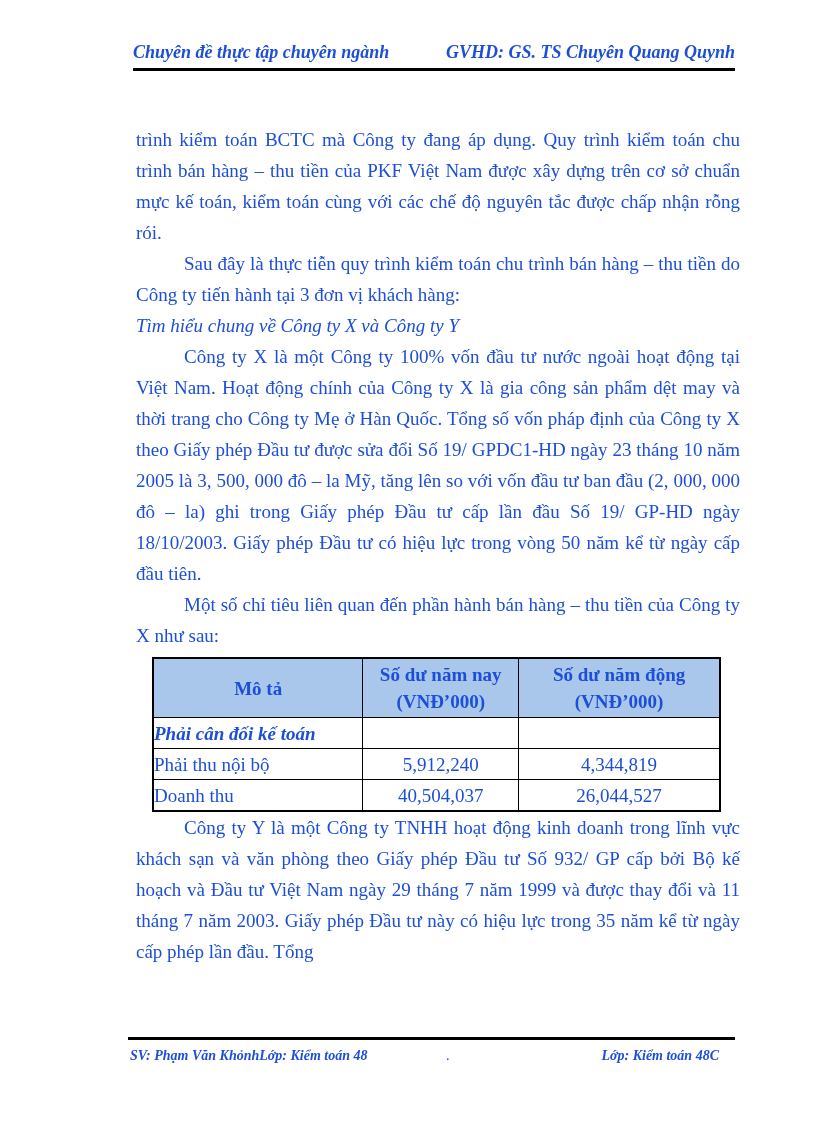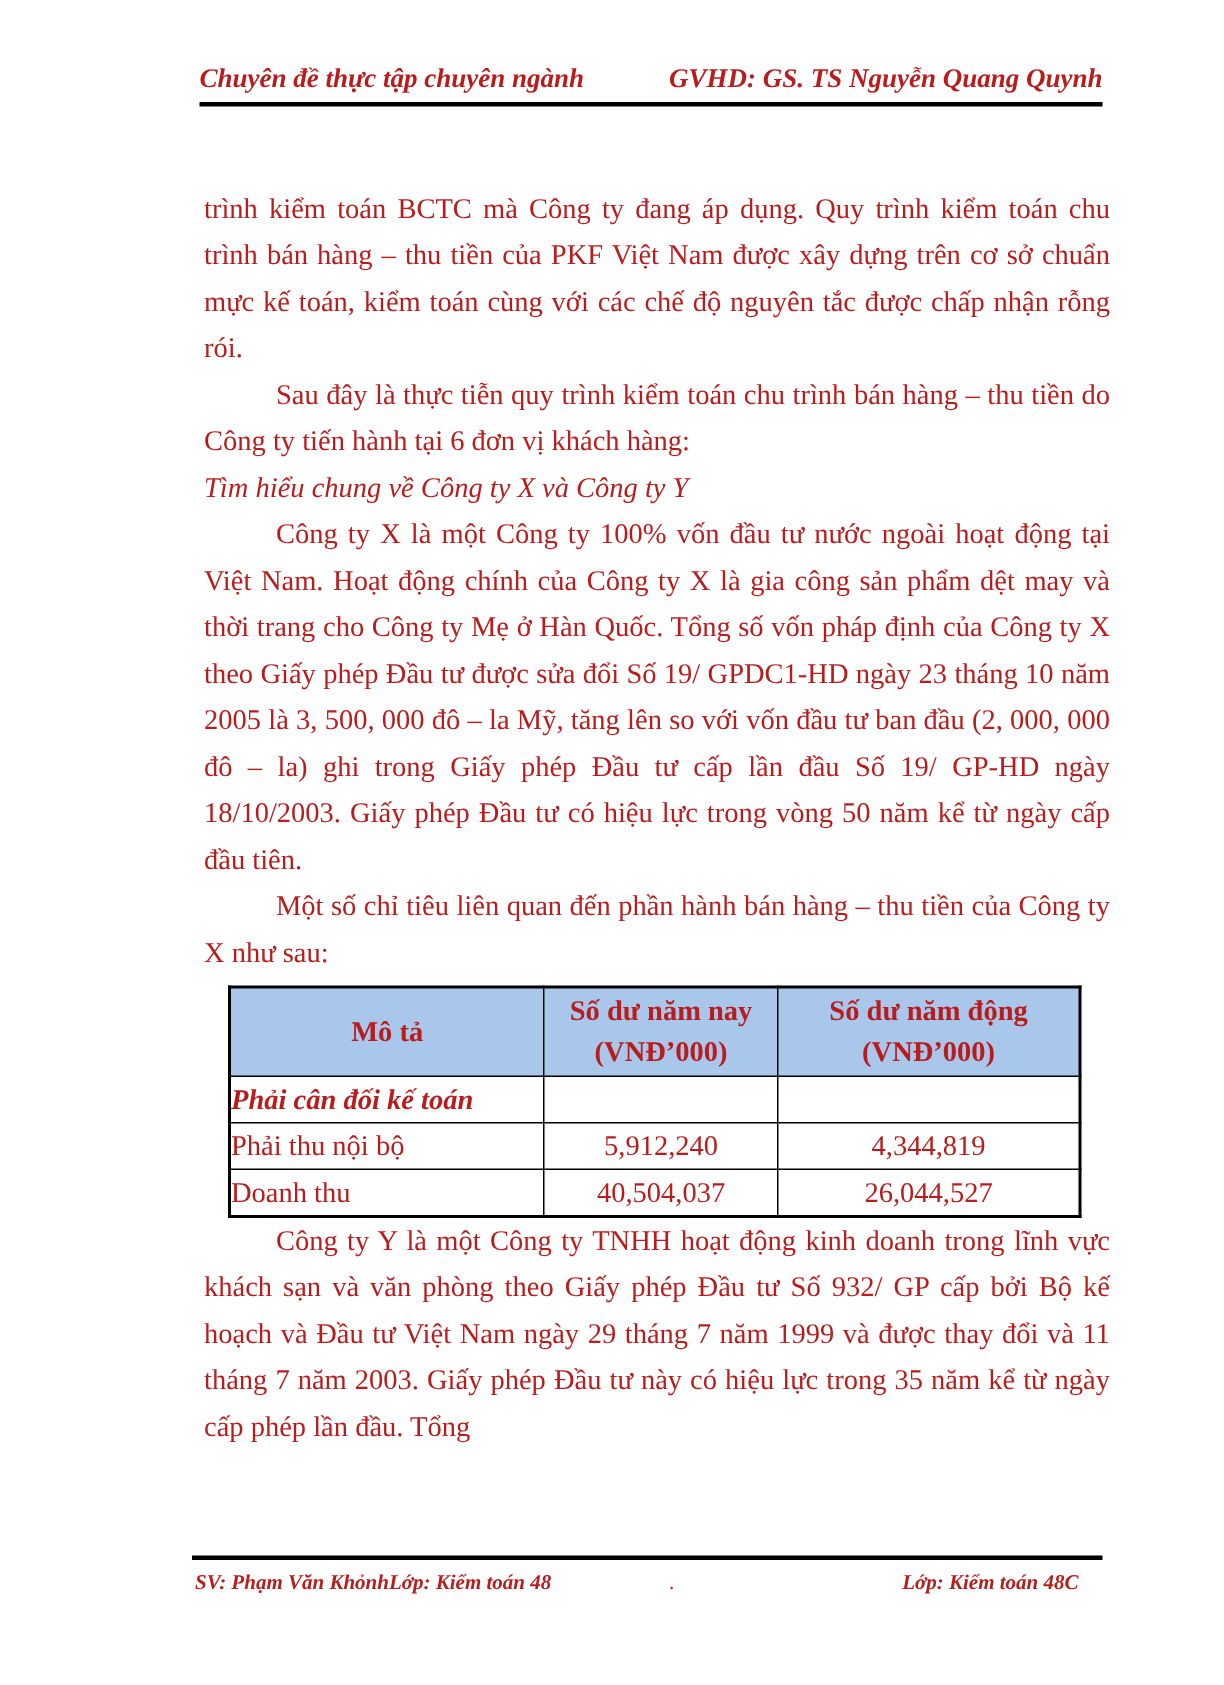--- a/index.html
+++ b/index.html
@@ -1,21 +1,21 @@
 <!DOCTYPE html>
 <html><head>
 <meta charset="utf-8">
 <style>
   html,body { margin:0; padding:0; }
   body { background:#ffffff; }
   .page {
     position:relative;
     width:816px; height:1123px;
     background:#ffffff;
-    color:#b91c1c;
+    color:#1d4ed8;
     font-family:"Liberation Serif","DejaVu Serif",serif;
     overflow:hidden;
     margin:0 auto;
   }
   
   .running-header {
     position:absolute; top:42px; left:133px; width:602px;
     display:flex; justify-content:space-between; align-items:flex-end;
     font-size:18px; font-weight:bold; font-style:italic;
     border-bottom:3px solid #000;
@@ -72,26 +72,26 @@
   .running-footer .footer-dot   { position:absolute; left:318px; top:8px; font-weight:normal; font-style:normal; }
   .running-footer .footer-right { position:absolute; right:16px; top:8px; }
 </style>
 </head>
 <body>
 
 <div class="page">
 
   <div class="running-header">
     <span>Chuyên đề thực tập chuyên ngành</span>
-    <span>GVHD: GS. TS Nguyễn Quang Quynh</span>
+    <span>GVHD: GS. TS Chuyên Quang Quynh</span>
   </div>
 
   <div class="content">
     <p class="para no-indent">trình kiểm toán BCTC  mà Công ty đang áp dụng. Quy trình kiểm toán chu trình bán hàng – thu tiền của PKF Việt Nam được xây dựng trên cơ sở chuẩn mực kế toán, kiểm toán cùng với các chế độ nguyên tắc được chấp nhận rỗng rói.</p>
-    <p class="para">Sau đây là thực tiễn quy trình kiểm toán chu trình bán hàng – thu tiền do Công ty tiến hành tại 6 đơn vị khách hàng:</p>
+    <p class="para">Sau đây là thực tiễn quy trình kiểm toán chu trình bán hàng – thu tiền do Công ty tiến hành tại 3 đơn vị khách hàng:</p>
     <p class="sub-heading">Tìm hiểu chung về Công ty X và Công ty Y</p>
     <p class="para">Công ty X là một Công ty 100% vốn đầu tư nước ngoài hoạt động tại Việt Nam. Hoạt động chính của Công ty X là gia công sản phẩm dệt may và thời trang cho Công ty Mẹ ở Hàn Quốc. Tổng số vốn pháp định của Công ty X theo Giấy phép Đầu tư được sửa đổi Số 19/ GPDC1-HD ngày 23 tháng 10 năm 2005 là 3, 500, 000 đô – la Mỹ, tăng lên so với vốn đầu tư ban đầu (2, 000, 000 đô – la) ghi trong Giấy phép Đầu tư cấp lần đầu Số 19/ GP-HD ngày 18/10/2003. Giấy phép Đầu tư có hiệu lực trong vòng 50 năm kể từ ngày cấp đầu tiên.</p>
     <p class="para">Một số chỉ tiêu liên quan đến phần hành bán hàng – thu tiền của Công ty X như sau:</p>
 
 
     <table class="doc-table">
       <thead>
         <tr>
           <th class="col-desc">
             <span>Mô tả</span>

